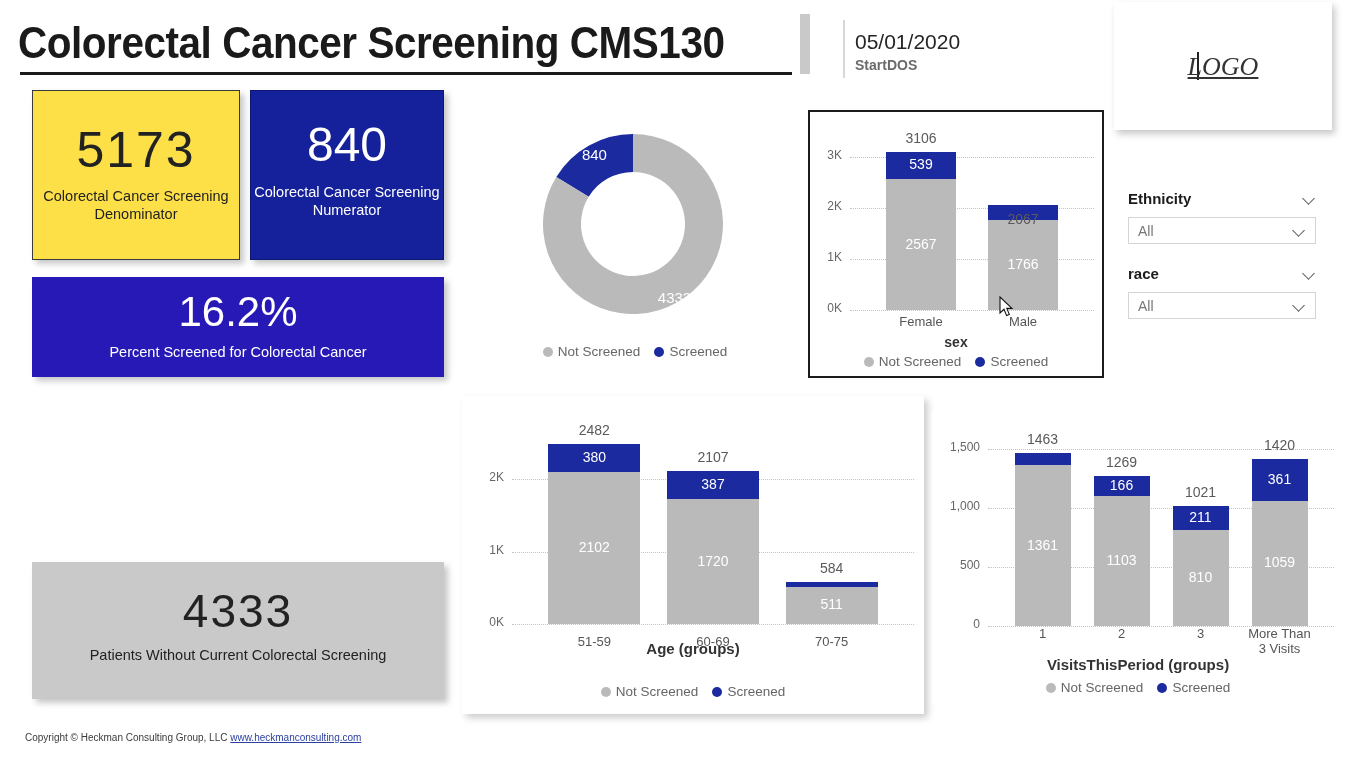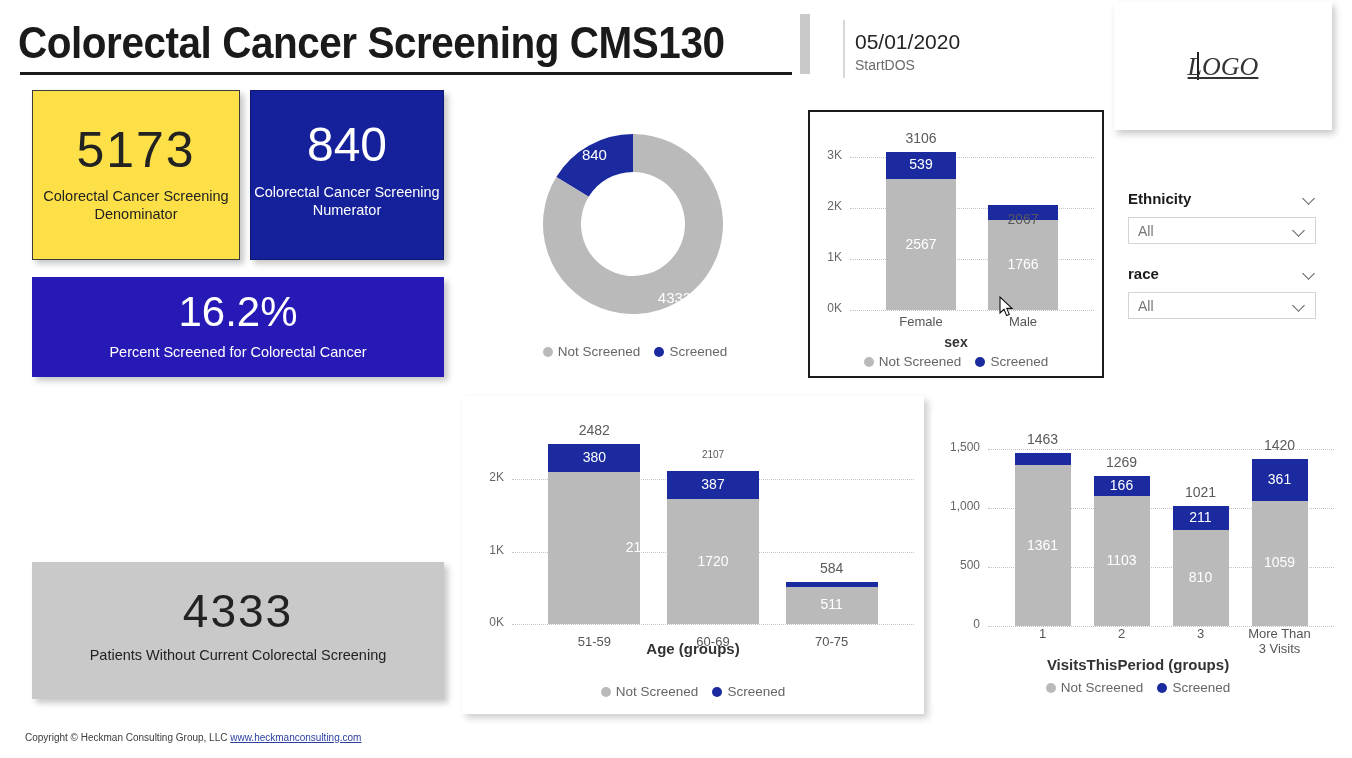--- a/index.html
+++ b/index.html
@@ -27,21 +27,21 @@
   .sep-thick {
     position: absolute; left: 800px; top: 14px; width: 10px; height: 60px;
     background: #c9c9c9;
   }
   .sep-thin {
     position: absolute; left: 843px; top: 20px; width: 2px; height: 58px;
     background: #d7d7d7;
   }
   .date-block { position: absolute; }
   .date-val { font-size: 21px; color: #252525; white-space: nowrap; }
-  .date-lbl { font-size: 14px; color: #6b6b6b; margin-top: 3px; }
+  .date-lbl { font-size: 14px; color: #6b6b6b; margin-top: 3px; font-weight: bold; }
 
   
   .card { position: absolute; box-sizing: border-box; }
   .card.shadowed { box-shadow: 4px 4px 6px rgba(0,0,0,0.22); }
   .card-num { text-align: center; font-weight: 300; line-height: 1; }
   .card-lbl { text-align: center; line-height: 1.25; }
 
   #card-denominator {
     left: 32px; top: 90px; width: 208px; height: 170px;
     background: #fde047; border: 1px solid #3a3a3a;
@@ -231,31 +231,31 @@
         <div class="gridline" style="left: 50px; top: 228px; width: 402px;"></div>
         <div class="ytick" style="left: 0px; width: 42px; top: 219px; font-size: 12px;">0K</div>
         <div class="gridline" style="left: 50px; top: 155.547px; width: 402px;"></div>
         <div class="ytick" style="left: 0px; width: 42px; top: 146.547px; font-size: 12px;">1K</div>
         <div class="gridline" style="left: 50px; top: 83.0943px; width: 402px;"></div>
         <div class="ytick" style="left: 0px; width: 42px; top: 74.0943px; font-size: 12px;">2K</div>
         <div class="bar-stack" style="left: 86.3333px; top: 48.1721px; width: 92px; height: 179.828px;">
           <div class="seg seg-blue" style="top: 0px; height: 27.5321px;"></div>
           <div class="seg seg-grey" style="top: 27.5321px; height: 152.296px;"></div>
           <div class="seg-lbl" style="top: 4.66604px; font-size: 14px;">380</div>
-          <div class="seg-lbl" style="top: 94.58px; font-size: 14px; padding-left: 47px;">2102</div>
+          <div class="seg-lbl" style="top: 94.58px; font-size: 14px;">2102</div>
         </div>
         <div class="total-lbl" style="left: 86.3333px; width: 92px; top: 26.1721px; font-size: 14px;">2482</div>
         <div class="xtick" style="left: 73px; width: 118.667px; top: 238px; font-size: 13px;">51-59</div>
         <div class="bar-stack" style="left: 205px; top: 75.3419px; width: 92px; height: 152.658px;">
           <div class="seg seg-blue" style="top: 0px; height: 28.0392px;"></div>
           <div class="seg seg-grey" style="top: 28.0392px; height: 124.619px;"></div>
           <div class="seg-lbl" style="top: 4.91962px; font-size: 14px;">387</div>
           <div class="seg-lbl" style="top: 81.2487px; font-size: 14px;">1720</div>
         </div>
-        <div class="total-lbl" style="left: 205px; width: 92px; top: 53.3419px; font-size: 10px; text-align: center;">2107</div>
+        <div class="total-lbl" style="left: 205px; width: 92px; top: 53.3419px; font-size: 14px; text-align: center;">2107</div>
         <div class="xtick" style="left: 191.667px; width: 118.667px; top: 238px; font-size: 13px;">60-69</div>
         <div class="bar-stack" style="left: 323.667px; top: 185.688px; width: 92px; height: 42.3125px;">
           <div class="seg seg-blue" style="top: 0px; height: 5.28906px;"></div>
           <div class="seg seg-grey" style="top: 5.28906px; height: 37.0234px;"></div>
           <div class="seg-lbl" style="top: 14.7008px; font-size: 14px;">511</div>
         </div>
         <div class="total-lbl" style="left: 323.667px; width: 92px; top: 163.688px; font-size: 14px;">584</div>
         <div class="xtick" style="left: 310.333px; width: 118.667px; top: 238px; font-size: 13px;">70-75</div>
       </div>
     <div class="axis-title" style="left:0; top:244px; width:462px; font-size:15px;">Age (groups)</div>

